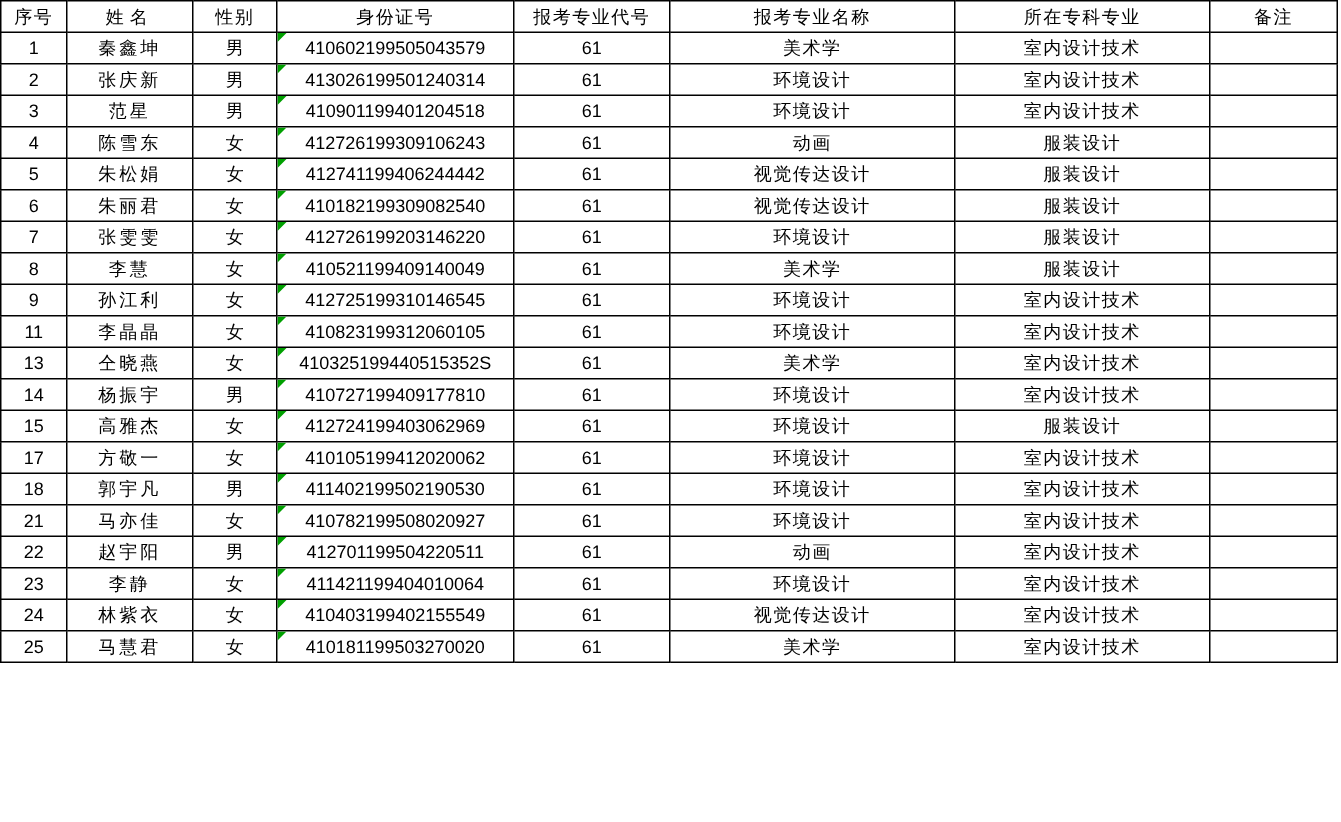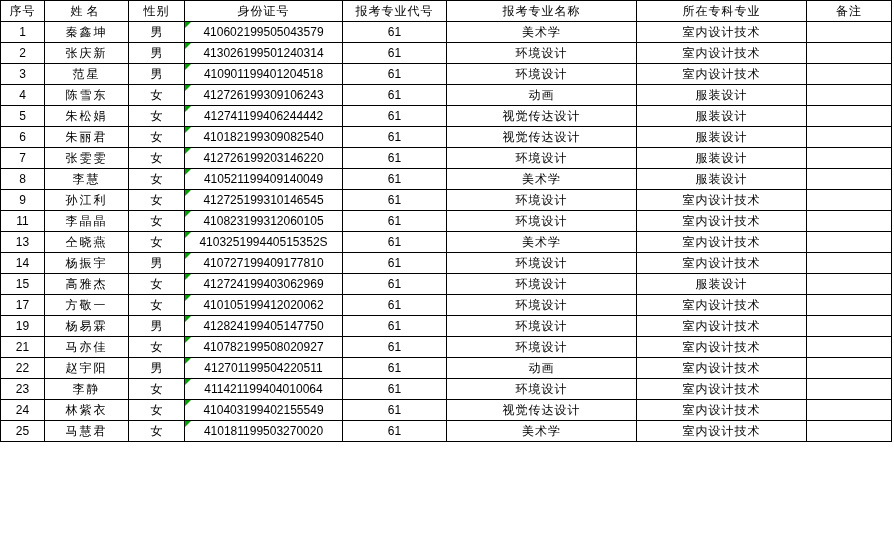--- a/index.html
+++ b/index.html
@@ -237,24 +237,24 @@
         <td>17</td>
         <td class="name-cell">方敬一</td>
         <td>女</td>
         <td class="id-cell">410105199412020062<span class="marker"></span></td>
         <td>61</td>
         <td class="major-cell">环境设计</td>
         <td class="spec-cell">室内设计技术</td>
         <td></td>
       </tr>
       <tr>
-        <td>19</td>
-        <td class="name-cell">杨易霖</td>
-        <td>男</td>
-        <td class="id-cell">412824199405147750<span class="marker"></span></td>
+        <td>18</td>
+        <td class="name-cell">郭宇凡</td>
+        <td>男</td>
+        <td class="id-cell">411402199502190530<span class="marker"></span></td>
         <td>61</td>
         <td class="major-cell">环境设计</td>
         <td class="spec-cell">室内设计技术</td>
         <td></td>
       </tr>
       <tr>
         <td>21</td>
         <td class="name-cell">马亦佳</td>
         <td>女</td>
         <td class="id-cell">410782199508020927<span class="marker"></span></td>

